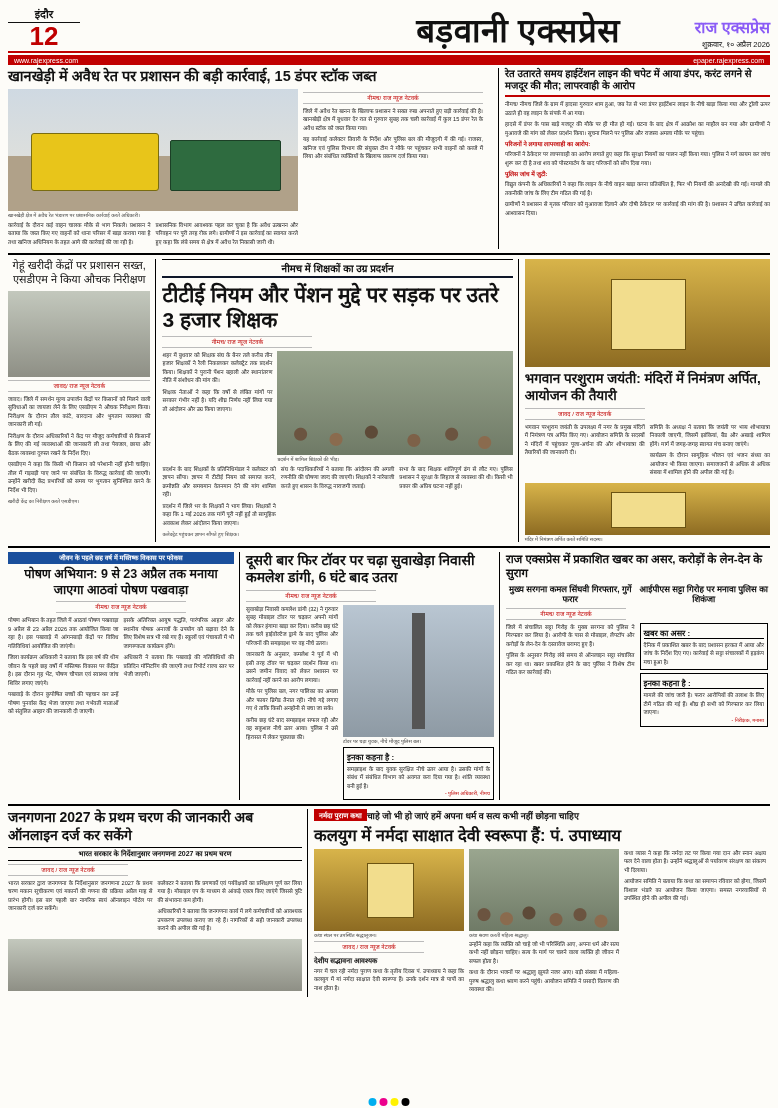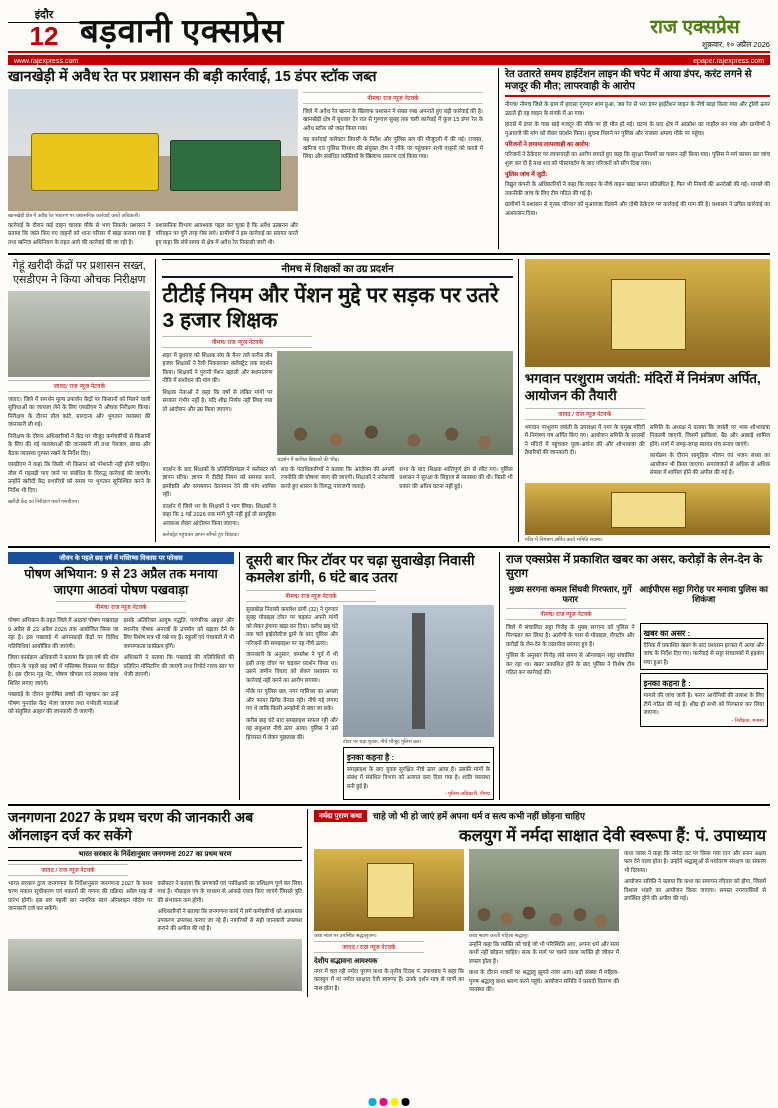--- a/index.html
+++ b/index.html
@@ -11,24 +11,24 @@
     color: #111;
     overflow: hidden;
   }
   .page { width:778px; height:1108px; padding:6px 8px; position:relative; }
 
   
   .masthead { display:flex; align-items:flex-end; border-bottom:2px solid #c00000; padding-bottom:2px; }
   .edition-box { width:72px; text-align:center; }
   .edition-city { font-size:11px; font-weight:bold; border-bottom:1px solid #111; padding-bottom:1px; }
   .edition-page { font-size:26px; font-weight:bold; color:#c00000; line-height:1; }
-  .mast-title { flex:1; text-align:left; }
+  .mast-title { flex:1; text-align:right; }
   .mast-title .name { font-size:33px; font-weight:bold; letter-spacing:0.5px; line-height:1.05; }
   .mast-right { width:150px; text-align:right; }
-  .mast-right .logo { font-size:19px; font-weight:bold; color:#4d7c0f; line-height:1;text-align:center; }
+  .mast-right .logo { font-size:16px; font-weight:bold; color:#8b5cf6; line-height:1; }
   .mast-right .date { font-size:7.5px; margin-top:3px; color:#111; }
   .mast-strip { display:flex; align-items:center; justify-content:space-between;
     background:#c00000; color:#fff; font-size:7px; padding:1.5px 6px; margin-top:2px; }
   .hl { font-weight:bold; line-height:1.12; }
   .byline { font-size:6px; color:#c00000; text-align:center; border-top:1px solid #bbb; border-bottom:1px solid #bbb; padding:1px 0; margin:3px 0; }
   .body { font-size:5.6px; line-height:1.52; text-align:justify; color:#222; }
   .body p { margin:0 0 3px 0; }
   .photo { background:#b9b6ae; position:relative; overflow:hidden; }
   .cap { font-size:5px; color:#444; padding-top:1px; }
 
@@ -68,21 +68,21 @@
   .h-sm { font-size:8.5px; font-weight:bold; line-height:1.25; text-align:center; }
   .box { border:1px solid #000; padding:3px; }
   .boxhead { font-size:8px; font-weight:bold; border-bottom:1px solid #000; margin-bottom:2px; padding-bottom:0; }
   .sig { font-size:5px; text-align:right; color:#c00000; }
 
   
   .bottom { display:flex; gap:6px; margin-top:4px; border-top:2px solid #000; padding-top:3px; }
   .b1 { width:300px; border-right:1px solid #000; padding-right:5px; }
   .b2 { width:452px; }
   .h-b1 { font-size:14px; font-weight:bold; line-height:1.22; }
-  .h-b2 { font-size:16.5px; font-weight:bold; line-height:1.22;text-align:right; }
+  .h-b2 { font-size:16.5px; font-weight:bold; line-height:1.22; }
   .redband { background:#c00000; color:#fff; font-size:7px; font-weight:bold; padding:1.5px 5px; display:inline-block; }
   .grayband { font-size:9px; font-weight:bold; }
   .center-note { text-align:center; font-size:7px; font-weight:bold; border-top:1px solid #000; border-bottom:1px solid #000; padding:1.5px 0; margin:3px 0;}
 
   .cmyk { position:absolute; bottom:2px; left:50%; transform:translateX(-50%); display:flex; gap:3px; }
   .cmyk i { width:8px; height:8px; display:block; border-radius:50%; }
 
   
   .sky { position:absolute; inset:0; background:linear-gradient(#cfd9e2,#e8e4d8); }
   .ground { position:absolute; left:0; right:0; bottom:0; height:45%; background:#b0a189; }
@@ -324,21 +324,21 @@
           <p>कलेक्टर ने बताया कि प्रगणकों एवं पर्यवेक्षकों का प्रशिक्षण पूर्ण कर लिया गया है। मोबाइल एप के माध्यम से आंकड़े एकत्र किए जाएंगे जिससे त्रुटि की संभावना कम होगी।</p>
           <p>अधिकारियों ने बताया कि जनगणना कार्य में लगे कर्मचारियों को आवश्यक उपकरण उपलब्ध कराए जा रहे हैं। नागरिकों से सही जानकारी उपलब्ध कराने की अपील की गई है।</p>
         </div>
       </div>
       <div class="photo" style="height:52px; margin-top:3px;">
         <div class="ppl"></div>
       </div>
     </div>
 
     <div class="b2">
-      <div style="display:flex; align-items:center; gap:6px;">
+      <div style="display:flex; align-items:flex-start; ">
         <span class="redband">नर्मदा पुराण कथा</span>
         <span class="grayband">चाहे जो भी हो जाएं हमें अपना धर्म व सत्य कभी नहीं छोड़ना चाहिए</span>
       </div>
       <div class="hl h-b2" style="margin-top:3px;">कलयुग में नर्मदा साक्षात देवी स्वरूपा हैं: पं. उपाध्याय</div>
       <div class="cols3" style="margin-top:3px;">
         <div style="width:150px;">
           <div class="photo" style="height:82px;">
             <div class="temple"></div>
           </div>
           <div class="cap">कथा स्थल पर उपस्थित श्रद्धालुजन।</div>

